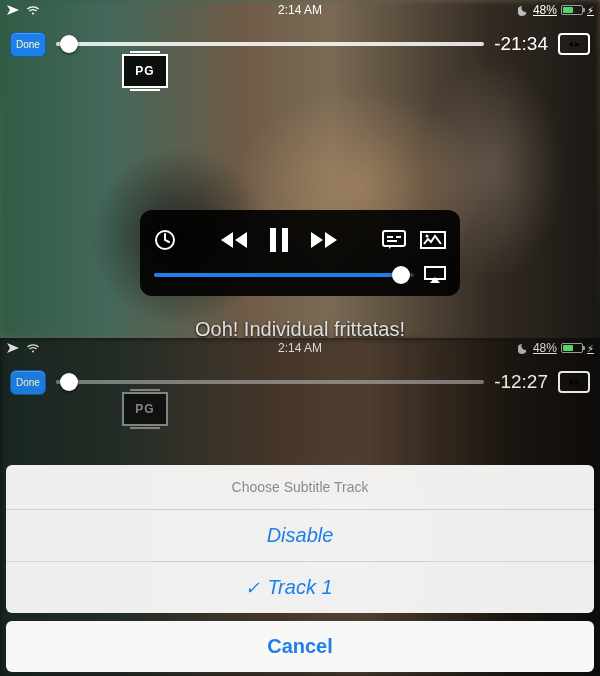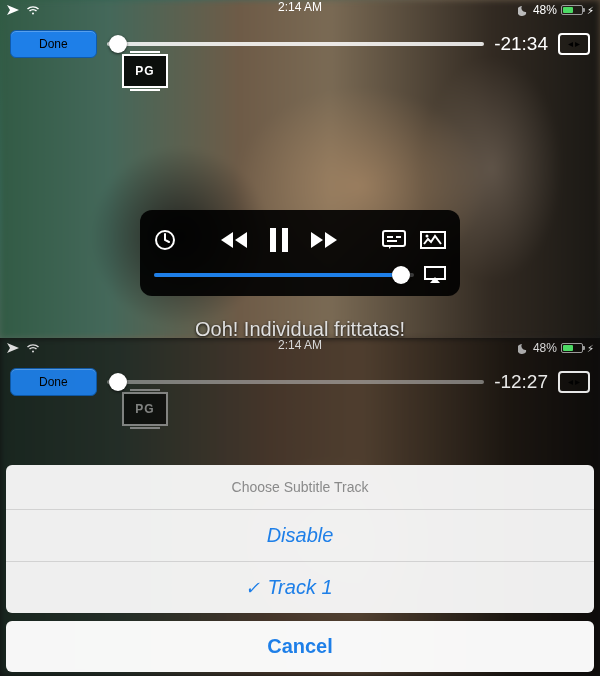--- a/index.html
+++ b/index.html
@@ -29,29 +29,30 @@
       linear-gradient(90deg, #325b45 0%, #44685a 18%, #6e5b47 40%, #7a6a54 55%, #322a22 82%, #1a1814 100%);
     filter: blur(3px);
   }
 
   
   .status-bar {
     position: absolute;
     top: 0; left: 0; right: 0;
     height: 20px;
     display: flex;
+    align-items: center;
     justify-content: space-between;
-    padding: 0 6px;
+    padding: 8px 6px;
     color: #fff;
     font-size: 12px;
     z-index: 10;
   }
   .status-left { display: flex; align-items: center; gap: 6px; }
   .status-center { position: absolute; left: 50%; transform: translateX(-50%); font-weight: 500;}
-  .status-right { display: flex; align-items: center; gap: 4px; }
+  .status-right { display: flex; align-items: center; gap: 4px; text-decoration: underline; }
   .battery-shell {
     width: 22px; height: 10px;
     border: 1px solid #9a9a9a;
     border-radius: 2px;
     position: relative;
     display: inline-block;
   }
   .battery-shell::after {
     content: ""; position: absolute; right: -3px; top: 2px;
     width: 2px; height: 4px; background: #9a9a9a; border-radius: 0 1px 1px 0;
@@ -68,23 +69,23 @@
     height: 44px;
     display: flex;
     align-items: center;
     gap: 10px;
     padding: 0 10px;
     z-index: 10;
   }
   .done-btn {
     background: #1e7fe8;
     border: 1px solid #0f5aaa;
-    color: #000000;
-    font-size: 12px;
-    padding: 6px 28px;
+    color: #fef9c3;
+    font-size: 10px;
+    padding: 6px 5px;
     border-radius: 6px;
     box-shadow: inset 0 1px 0 rgba(255,255,255,0.25);
   }
   .progress-wrap {
     flex: 1;
     position: relative;
     height: 20px;
     display: flex;
     align-items: center;
   }

